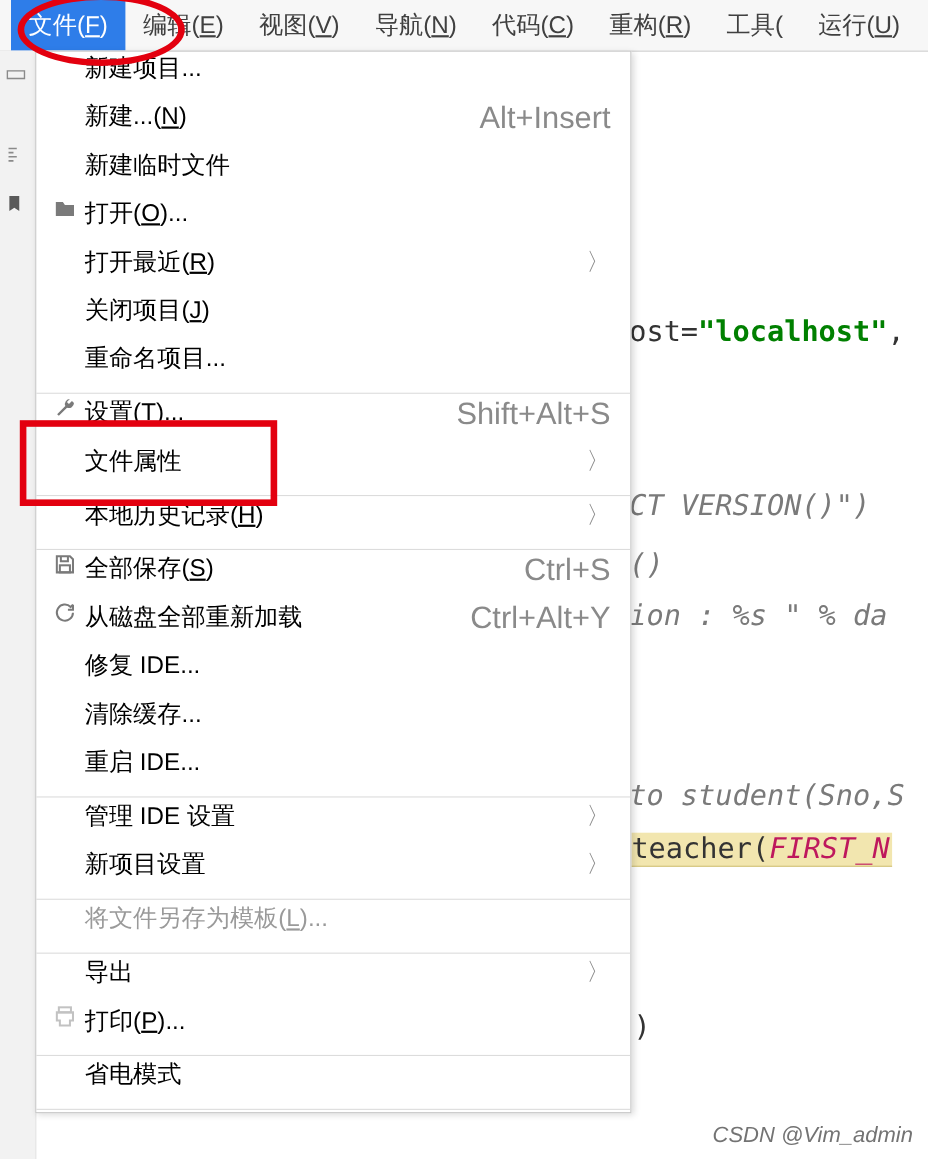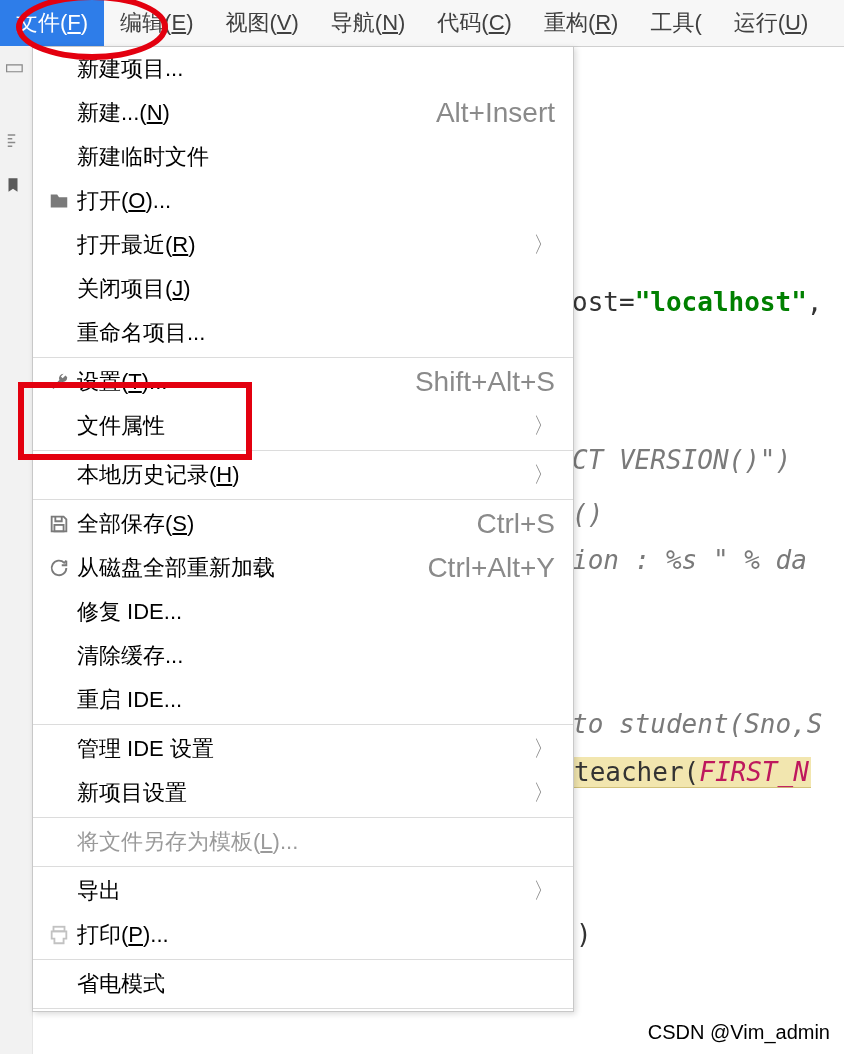--- a/index.html
+++ b/index.html
@@ -1,26 +1,26 @@
 <!DOCTYPE html>
 <html><head>
 <meta charset="utf-8">
 <style>
   html,body{margin:0;padding:0;font-family:"Microsoft YaHei","Segoe UI",sans-serif;font-size:22px;color:#000;background:#fff;overflow:hidden}
   .root{position:relative;width:844px;height:1054px;background:#fff}
   
-  .menubar{display:flex;align-items:center;height:46px;background:#f7f7f7;border-bottom:1px solid #d0d0d0;padding-left:0}
+  .menubar{display:flex;align-items:center;height:46px;background:#f7f7f7;border-bottom:1px solid #d0d0d0;padding-left:10px}
   .menubar-item{padding:8px 16px;color:#404040;white-space:nowrap}
   .menubar-item.active{background:#2e7de9;color:#fff}
   .mn{ text-decoration:underline }
   
   .ann-circle{position:absolute;left:16px;top:-6px;width:140px;height:54px;border:6px solid #e3000f;border-radius:50%/50%;pointer-events:none;z-index:50}
   
   .dropdown{position:absolute;left:32px;top:46px;width:540px;background:#fff;border:1px solid #c8c8c8;box-shadow:2px 2px 6px rgba(0,0,0,.15);z-index:40}
-  .dd-row{display:flex;align-items:center;height:44px;padding:0 18px 0 10px;cursor:default;position:relative}
+  .dd-row{display:flex;align-items:flex-start;height:44px;padding:0 18px 0 10px;cursor:default;position:relative}
   .dd-row.disabled{color:#9a9a9a}
   .dd-ico{width:32px;display:flex;justify-content:center;color:#7a7a7a}
   .dd-ico svg{width:22px;height:22px}
   .dd-label{flex:0 0 auto;padding-left:2px}
   .dd-spacer{flex:1}
   .dd-accel{color:#8a8a8a;font-size:28px}
   .dd-chev{color:#8a8a8a;margin-left:8px}
   .dd-sep{height:1px;background:#dcdcdc;margin:2px 0}
   
   .ann-box{position:absolute;left:18px;top:382px;width:222px;height:66px;border:6px solid #e3000f;pointer-events:none;z-index:60}
@@ -28,21 +28,21 @@
   .gutter{position:absolute;left:0;top:46px;width:32px;height:1008px;background:#f2f2f2;border-right:1px solid #e5e5e5}
   .gut-ico{position:absolute;left:4px;color:#8a8a8a}
   
   .code{position:absolute;left:572px;top:46px;right:0;bottom:0;font-family:Menlo,Consolas,monospace;font-size:26px;line-height:44px;color:#333;white-space:pre}
   .code .kw{color:#008000;font-weight:bold}
   .code-row{position:absolute;left:0}
   .italic{font-style:italic;color:#7a7a7a}
   .hl{background:#f2e6af;padding:0 2px;border-bottom:1px solid #d2c27a}
   .hl .italic{color:#be185d}
   
-  .watermark{position:absolute;right:14px;bottom:10px;color:#000000;font-size:20px}
+  .watermark{position:absolute;right:14px;bottom:10px;color:#737373;font-style:italic;font-size:20px}
 </style>
 </head>
 <body>
 
 <div class="root">
 
   <div class="menubar">
     <div class="menubar-item active">
       <span>文件</span>(<span class="mn">F</span>)
     </div>

